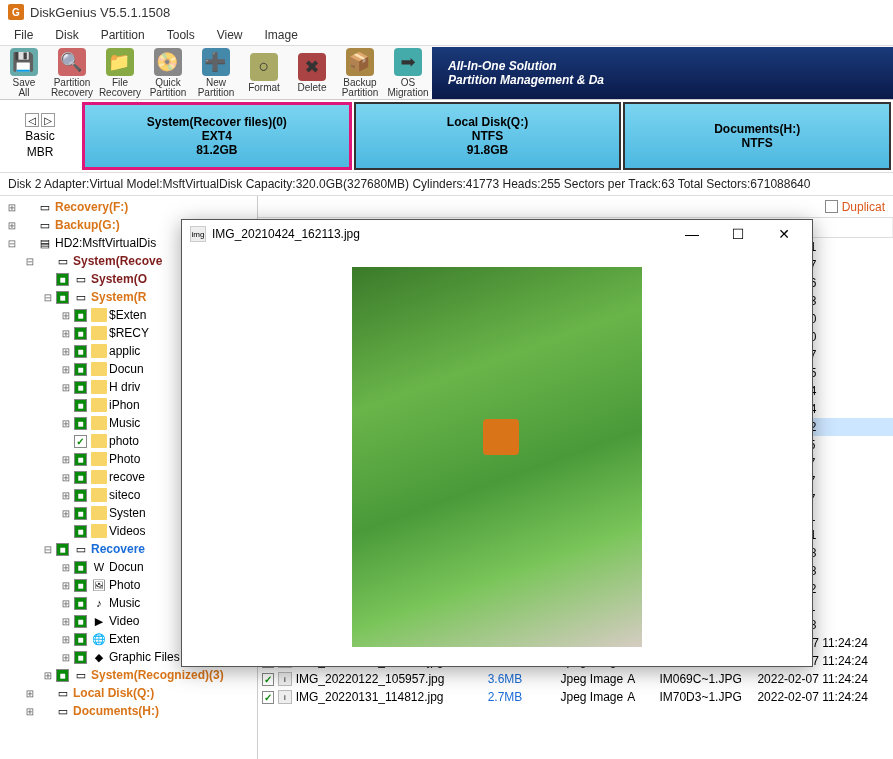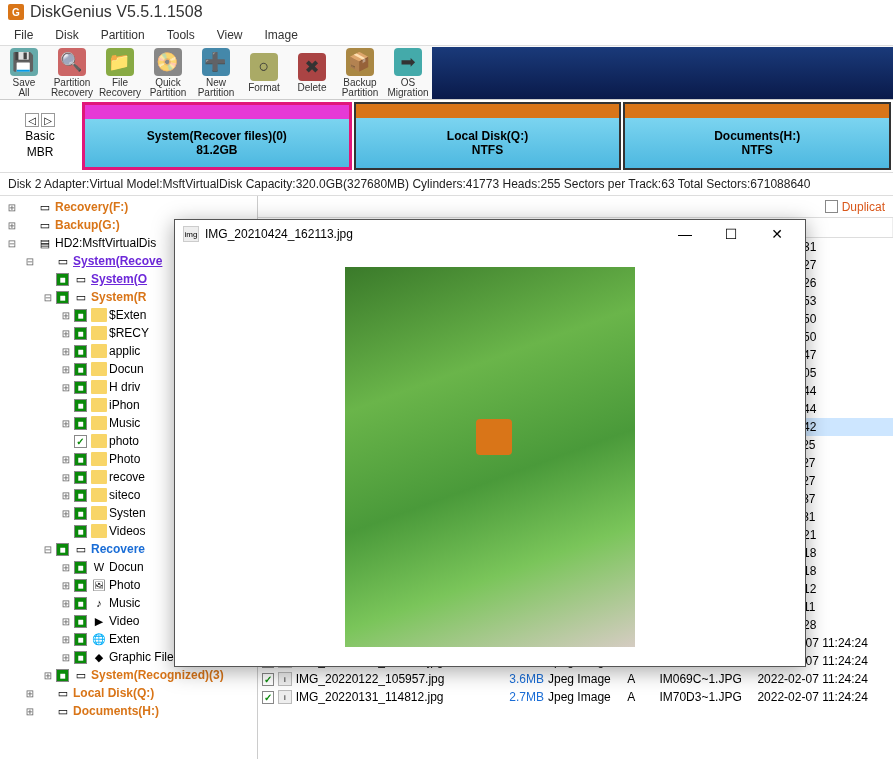--- a/index.html
+++ b/index.html
@@ -1,42 +1,42 @@
 <!DOCTYPE html>
 <html><head>
 <meta charset="utf-8">
 <style>
 * { box-sizing: border-box; margin: 0; padding: 0; font-family: "Segoe UI", Tahoma, sans-serif; font-size: 12px; }
 body { background: #fff; width: 893px; height: 759px; overflow: hidden; position: relative; }
 
 
 .titlebar { height: 24px; display: flex; align-items: center; padding: 0 8px; gap: 6px; background: #fff; }
 .titlebar .logo { width: 16px; height: 16px; background: #d97518; border-radius: 2px; display: flex; align-items: center; justify-content: center; color: #fff; font-weight: bold; font-size: 10px; }
-.titlebar .title { color: #333; font-size: 16px; }
+.titlebar .title { color: #333; font-size: 13px; }
 
 
 .menubar { height: 22px; display: flex; align-items: center; padding: 0 4px; gap: 2px; border-bottom: 1px solid #ddd; }
 .menubar .menu-item { padding: 2px 10px; color: #333; cursor: default; }
 
 
 .toolbar { height: 54px; display: flex; align-items: center; border-bottom: 1px solid #ccc; background: #f9f9f9; }
 .tool-btn { width: 48px; height: 52px; display: flex; flex-direction: column; align-items: center; justify-content: center; gap: 2px; cursor: default; font-size: 10px; color: #333; text-align: center; }
 .tool-icon { width: 28px; height: 28px; border-radius: 4px; display: flex; align-items: center; justify-content: center; font-size: 18px; }
 .tool-btn .lbl { font-size: 10px; line-height: 1; }
 .banner { flex: 1; height: 52px; background: linear-gradient(#1a3a7a,#0a1a4a); color: #fff; display: flex; align-items: center; padding: 0 16px; gap: 16px; font-style: italic; }
 .banner .bn1 { font-size: 26px; font-weight: bold; font-family: Georgia, serif; }
 .banner .bncol { display: flex; flex-direction: column; font-size: 13px; font-weight: bold; }
 
 
 .diskmap-row { height: 72px; display: flex; background: #fff; }
 .diskmap-left { width: 80px; display: flex; flex-direction: column; align-items: center; justify-content: center; gap: 2px; }
 .nav-arrows { display: flex; gap: 2px; }
 .arrow-btn { width: 14px; height: 14px; border: 1px solid #999; font-size: 10px; display: flex; align-items: center; justify-content: center; cursor: default; }
 .diskmap-parts { flex: 1; display: flex; gap: 2px; padding: 2px; }
-.part-block { flex: 1; border: 2px solid #333; display: flex; flex-direction: column; position: relative; text-align: center; cursor: default; }
+.part-block { flex: 1; border: 2px solid #333; display: flex; flex-direction: row; position: relative; text-align: center; cursor: default; }
 .part-block .topbar { height: 14px; }
 .part-block .body { flex: 1; background: linear-gradient(#7bd4f0,#4db8e0); display: flex; flex-direction: column; justify-content: center; font-weight: bold; font-size: 11px; }
 .part-block.sel { border: 3px solid #e0177a; }
 .part-block.sel .topbar { background: #e639d6; }
 .part-block:not(.sel) .topbar { background: #d97518; }
 
 
 .status-line { padding: 4px 8px; font-size: 12px; color: #222; background: #fff; border-top: 1px solid #ddd; border-bottom: 1px solid #ddd; white-space: nowrap; overflow: hidden; }
 
 
@@ -46,45 +46,45 @@
 
 .tree-node { display: flex; align-items: center; height: 18px; white-space: nowrap; cursor: default; }
 .tree-node .exp { width: 12px; text-align: center; color: #666; font-size: 10px; }
 .tree-node .chk { width: 13px; height: 13px; border: 1px solid #888; margin: 0 2px; display: inline-flex; align-items: center; justify-content: center; font-size: 10px; }
 .tree-node .chk.green { background: #0a8a0a; color: #fff; }
 .tree-node .chk.checked::after { content: "✓"; color: #0a8a0a; font-weight: bold; }
 .tree-node .fico { width: 16px; height: 14px; margin: 0 2px; display: inline-flex; align-items: center; justify-content: center; font-size: 11px; }
 .tree-node .lbl { font-size: 12px; }
 .folder-ico { background: #f8d568; border-radius: 1px; }
 .c-orange { color: #d97518; font-weight: bold; }
-.c-magenta { color: #6d28d9; font-weight: bold; text-decoration: underline; }
+.c-magenta { color: #7f1d1d; font-weight: bold; }
 .c-blue { color: #1a6dd6; font-weight: bold; }
 .c-black { color: #000; }
 
 
 .list-header { height: 22px; background: #fff; border-bottom: 1px solid #ddd; display: flex; align-items: center; }
 .dup-chk { margin-left: auto; padding: 0 8px; display: flex; align-items: center; gap: 4px; color: #d9571a; font-size: 12px; }
 .dup-chk .box { width: 13px; height: 13px; border: 1px solid #888; }
 .list-cols { height: 20px; display: flex; border-bottom: 1px solid #ddd; }
 .list-cols .col { padding: 2px 6px; border-right: 1px solid #eee; font-size: 12px; color: #333; }
 .list-body { overflow: auto; height: calc(100% - 42px); }
 .list-row { height: 18px; display: flex; align-items: center; padding: 0 4px; gap: 4px; font-size: 11px; cursor: default; }
 .list-row.sel { background: #cde6ff; }
 .list-row .chk { width: 13px; height: 13px; border: 1px solid #888; display: inline-flex; align-items: center; justify-content: center; }
 .list-row .chk::after { content: "✓"; color: #0a8a0a; font-weight: bold; font-size: 10px; }
 .list-row .ico { width: 14px; height: 14px; background: #eee; border: 1px solid #bbb; font-size: 8px; display: flex; align-items: center; justify-content: center; }
 .list-row .c-name { width: 200px; overflow: hidden; }
-.list-row .c-size { width: 60px; color: #1a6dd6; text-align: right; }
-.list-row .c-type { width: 80px; }
+.list-row .c-size { width: 60px; color: #1a6dd6; text-align: left; }
+.list-row .c-type { width: 80px; text-align: right; }
 .list-row .c-attr { width: 30px; }
 .list-row .c-short { width: 100px; }
 .list-row .c-time { width: 140px; }
 
 
-.preview-win { position: absolute; left: 174px; top: 219px; width: 632px; height: 448px; background: #fff; border: 1px solid #555; box-shadow: 0 4px 20px rgba(0,0,0,0.35); display: flex; flex-direction: column; }
+.preview-win { position: absolute; left: 181px; top: 219px; width: 632px; height: 448px; background: #fff; border: 1px solid #555; box-shadow: 0 4px 20px rgba(0,0,0,0.35); display: flex; flex-direction: column; }
 .preview-title { height: 28px; display: flex; align-items: center; padding: 0 8px; gap: 6px; }
 .preview-title .pico { width: 16px; height: 16px; background: #eee; border: 1px solid #ccc; font-size: 8px; display: flex; align-items: center; justify-content: center; }
 .preview-title .ptxt { flex: 1; font-size: 12px; }
 .win-btn { width: 40px; height: 28px; display: flex; align-items: center; justify-content: center; font-size: 14px; cursor: default; }
 .preview-tabs { height: 28px; display: flex; align-items: flex-end; padding: 0 4px; gap: 0; border-bottom: 1px solid #ccc; position: relative; }
 .ptab { padding: 4px 10px; border: 1px solid #ccc; border-bottom: none; background: #f4f4f4; font-size: 12px; cursor: default; }
 .ptab.active { background: #fff; position: relative; top: 1px; }
 .header-match { position: absolute; left: 50%; transform: translateX(-50%); top: 4px; color: #1a9a1a; font-weight: bold; font-size: 13px; display: flex; align-items: center; gap: 4px; }
 .preview-body { flex: 1; background: #fff; display: flex; align-items: center; justify-content: center; overflow: hidden; }
 .preview-img { width: 290px; height: 380px; background: linear-gradient(160deg,#3a7a2a 0%,#6ab54a 30%,#4a9a3a 55%,#7ac55a 75%,#d5ccc2 100%); position: relative; }
@@ -138,45 +138,51 @@
     </div>
     <div class="tool-btn">
       <div class="tool-icon" style="background:#a84">📦</div>
       <div class="lbl">Backup<br>Partition</div>
     </div>
     <div class="tool-btn">
       <div class="tool-icon" style="background:#4aa">➡</div>
       <div class="lbl">OS<br>Migration</div>
     </div>
     <div class="banner">
+      <span class="bncol">
+        <span>All-In-One Solution</span>
+        <span>Partition Management &amp; Da</span>
+      </span>
     </div>
   </div>
 
 <div class="diskmap-row">
   <div class="diskmap-left">
     <div class="nav-arrows">
       <div class="arrow-btn">◁</div>
       <div class="arrow-btn">▷</div>
     </div>
     <div>Basic</div>
     <div>MBR</div>
   </div>
   <div class="diskmap-parts" id="diskmap-parts">
       <div class="part-block sel">
         <div class="topbar"></div>
         <div class="body">
           <div>System(Recover files)(0)</div>
+          <div>EXT4</div>
           <div>81.2GB</div>
         </div>
       </div>
       <div class="part-block">
         <div class="topbar"></div>
         <div class="body">
           <div>Local Disk(Q:)</div>
           <div>NTFS</div>
+          <div>91.8GB</div>
         </div>
       </div>
       <div class="part-block">
         <div class="topbar"></div>
         <div class="body">
           <div>Documents(H:)</div>
           <div>NTFS</div>
         </div>
       </div>
     </div>

